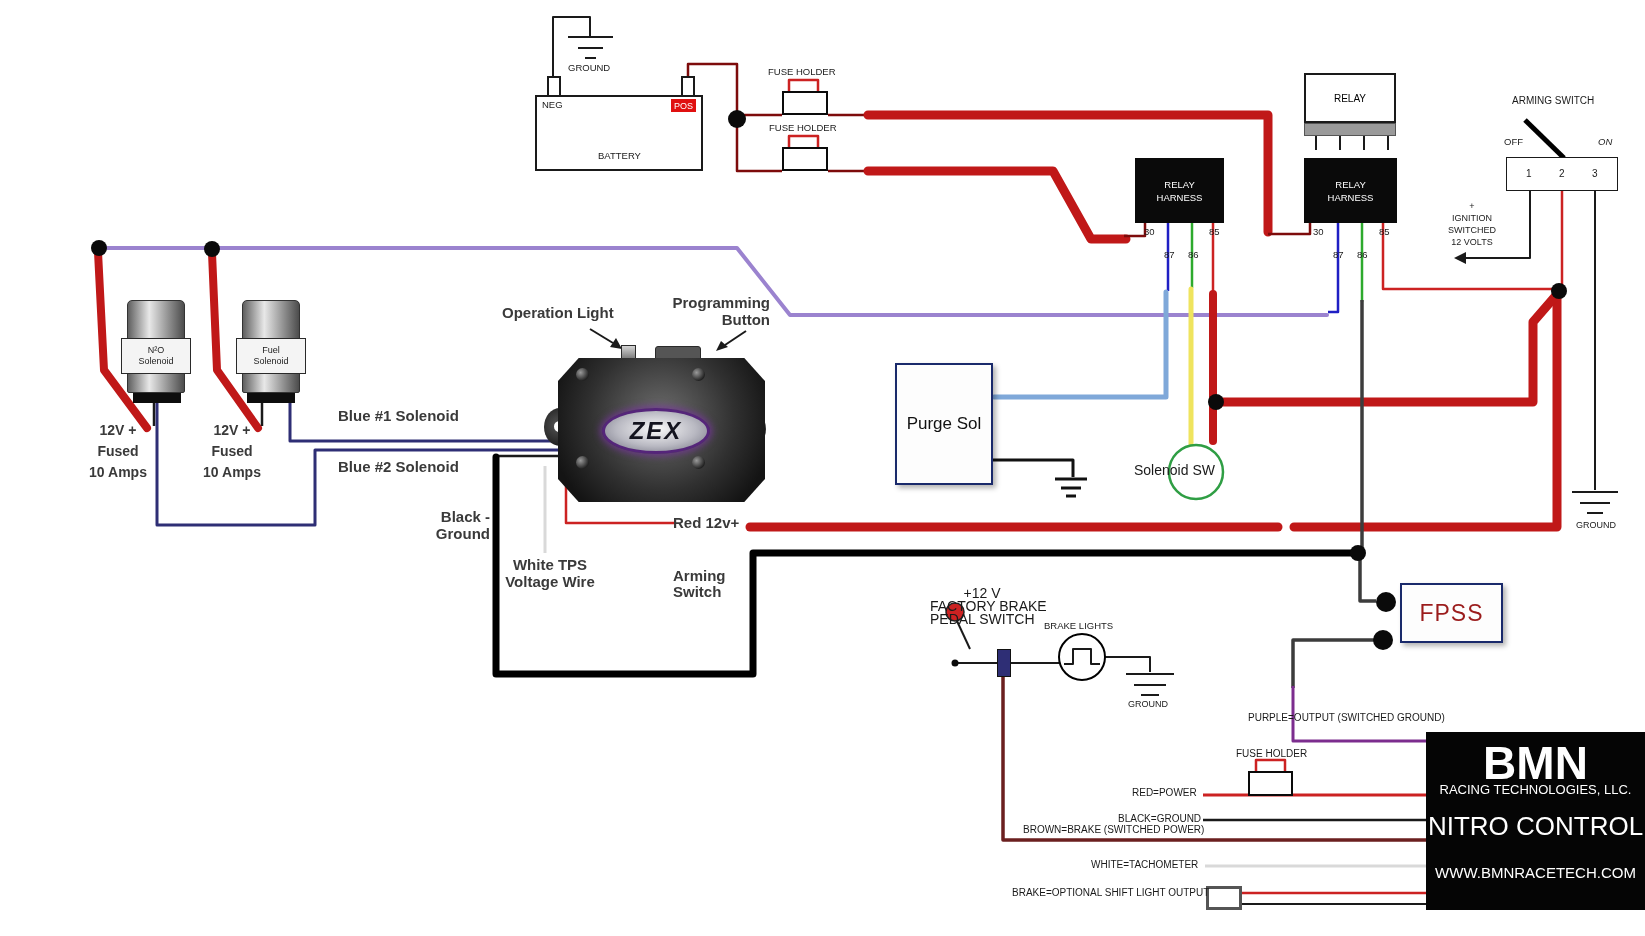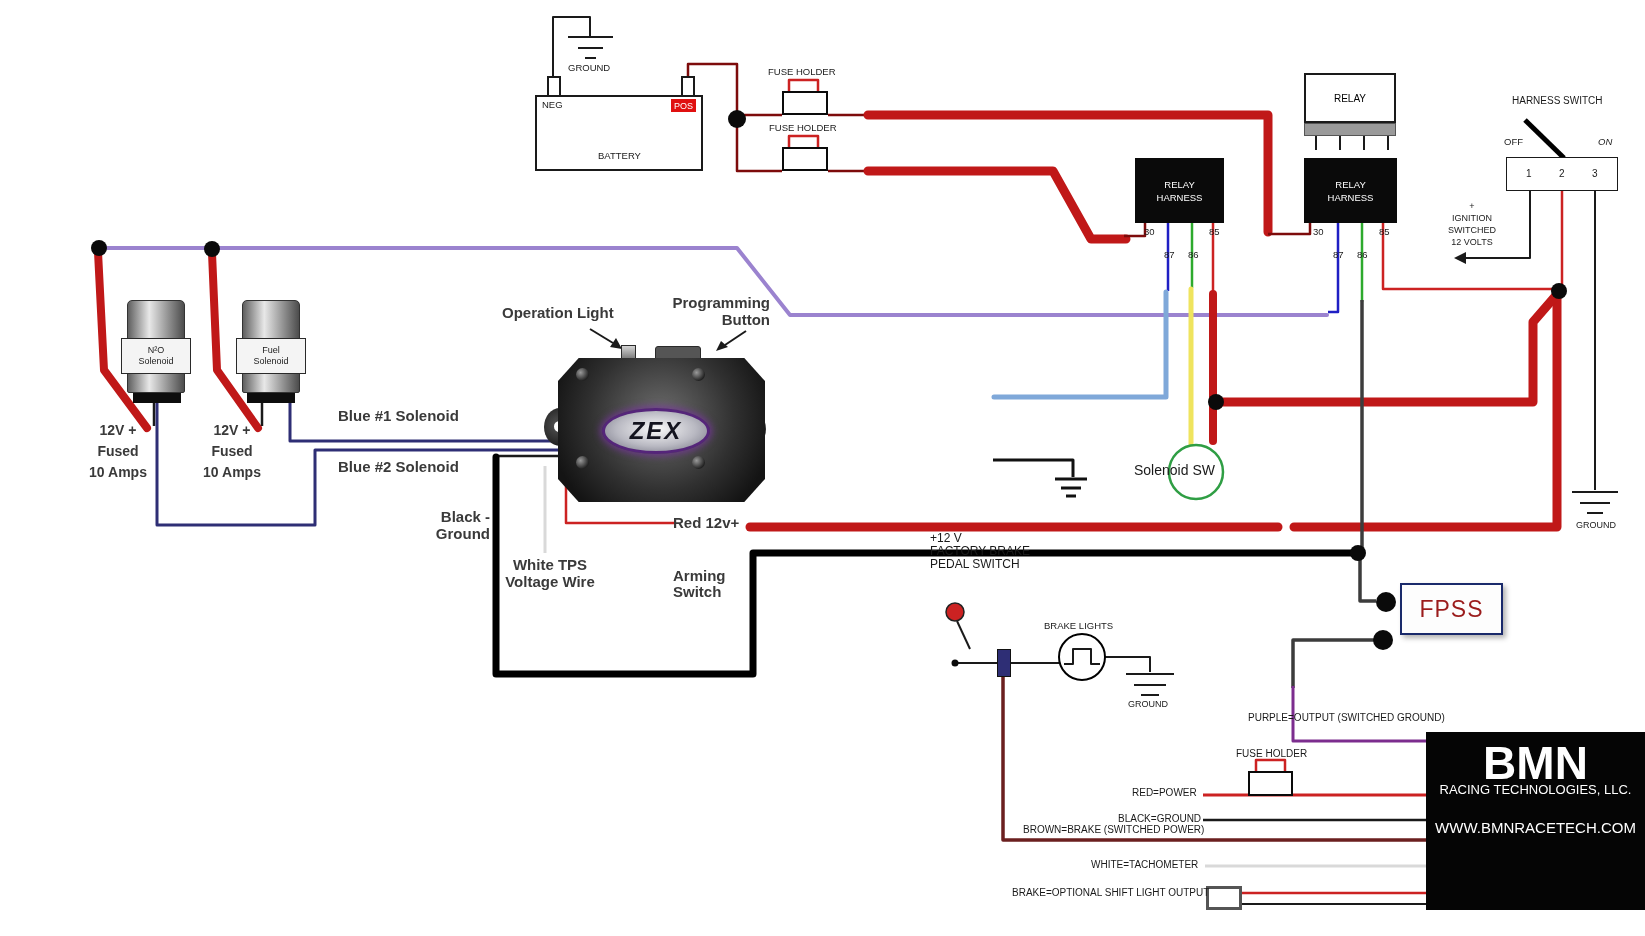--- a/index.html
+++ b/index.html
@@ -176,21 +176,21 @@
   </div>
   <div class="lbl" style="left:1144px;top:226px;">30</div>
   <div class="lbl" style="left:1164px;top:249px;">87</div>
   <div class="lbl" style="left:1188px;top:249px;">86</div>
   <div class="lbl" style="left:1209px;top:226px;">85</div>
   <div class="lbl" style="left:1313px;top:226px;">30</div>
   <div class="lbl" style="left:1333px;top:249px;">87</div>
   <div class="lbl" style="left:1357px;top:249px;">86</div>
   <div class="lbl" style="left:1379px;top:226px;">85</div>
 
-  <div class="lbl10" style="left:1512px;top:95px;">HARNESS SWITCH</div>
+  <div class="lbl10" style="left:1512px;top:95px;">ARMING SWITCH</div>
   <div class="lbl" style="left:1504px;top:136px;">OFF</div>
   <div class="lbl" style="left:1598px;top:136px;font-style:italic;">ON</div>
   <div class="box whitebox" style="left:1506px;top:157px;width:112px;height:34px;border-width:1.5px;"></div>
   <div class="lbl10" style="left:1526px;top:168px;z-index:4;">1</div>
   <div class="lbl10" style="left:1559px;top:168px;z-index:4;">2</div>
   <div class="lbl10" style="left:1592px;top:168px;z-index:4;">3</div>
   <div class="lbl" style="left:1432px;top:200px;width:80px;text-align:center;line-height:12px;font-size:9px;">
     <span style="display:block;">+</span>
     <span style="display:block;">IGNITION</span>
     <span style="display:block;">SWITCHED</span>
@@ -248,28 +248,31 @@
   <div class="lblb" style="left:480px;top:556px;width:140px;text-align:center;line-height:17px;">
     <span style="display:block;">White TPS</span>
     <span style="display:block;">Voltage Wire</span>
   </div>
   <div class="lblb" style="left:673px;top:515px;line-height:16px;">
     <span style="display:block;">Red 12v+</span>
     <span style="display:block;margin-top:37px;">Arming</span>
     <span style="display:block;">Switch</span>
   </div>
 
+  <div class="box navybox" style="left:895px;top:363px;width:98px;height:122px;display:flex;align-items:center;justify-content:center;font-size:17px;color:#111;">
+    <span>Purge Sol</span>
+  </div>
 
   <div class="plain14" style="left:1134px;top:462px;z-index:3;">Solenoid SW</div>
 
-  <div class="box navybox" style="left:1400px;top:583px;width:103px;height:52px;display:flex;align-items:center;justify-content:center;">
+  <div class="box navybox" style="left:1400px;top:583px;width:103px;height:60px;display:flex;align-items:center;justify-content:center;">
     <span style="font-size:23px;letter-spacing:1px;color:var(--fpss-red);">FPSS</span>
   </div>
 
-  <div class="lbl" style="left:930px;top:532px;width:104px;text-align:left;line-height:13px;font-size:12px;">
+  <div class="lbl" style="left:930px;top:587px;width:104px;text-align:center;line-height:13px;font-size:14px;">
     <span style="display:block;">+12 V</span>
     <span style="display:block;">FACTORY BRAKE</span>
     <span style="display:block;">PEDAL SWITCH</span>
   </div>
   <div class="box" style="left:997px;top:649px;width:14px;height:28px;background:var(--navy);border:1px solid #111;"></div>
   <div class="lbl" style="left:1044px;top:620px;">BRAKE LIGHTS</div>
   <div class="lbl" style="left:1128px;top:699px;font-size:9px;">GROUND</div>
 
   <div class="lbl10" style="left:1248px;top:712px;">PURPLE=OUTPUT (SWITCHED GROUND)</div>
   <div class="lbl10" style="left:1236px;top:748px;">FUSE HOLDER</div>
@@ -277,16 +280,17 @@
   <div class="lbl10" style="left:1132px;top:787px;">RED=POWER</div>
   <div class="lbl10" style="left:1118px;top:813px;">BLACK=GROUND</div>
   <div class="lbl10" style="left:1023px;top:824px;">BROWN=BRAKE (SWITCHED POWER)</div>
   <div class="lbl10" style="left:1091px;top:859px;">WHITE=TACHOMETER</div>
   <div class="lbl10" style="left:1012px;top:887px;">BRAKE=OPTIONAL SHIFT LIGHT OUTPUT</div>
   <div class="box" style="left:1206px;top:886px;width:36px;height:24px;background:#fff;border:3px solid #555;"></div>
 
   <div class="bmn" style="left:1426px;top:732px;width:219px;height:178px;">
     <span style="font-size:46px;line-height:46px;margin-top:8px;font-weight:bold;">BMN</span>
     <span style="font-size:13px;margin-top:-4px;">RACING TECHNOLOGIES, LLC.</span>
+    <span style="font-size:26px;margin-top:14px;">NITRO CONTROL</span>
     <span style="font-size:15px;margin-top:22px;">WWW.BMNRACETECH.COM</span>
   </div>
 
 </div>
 
 </body></html>

